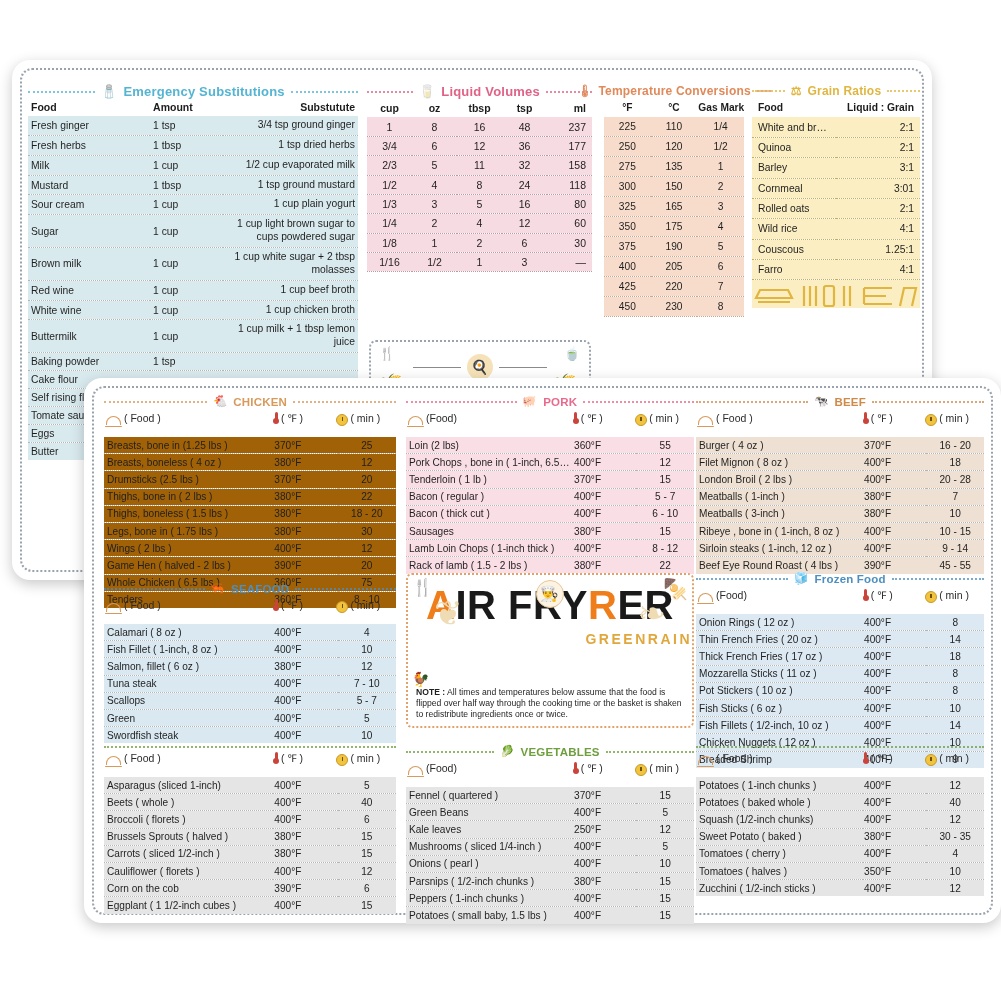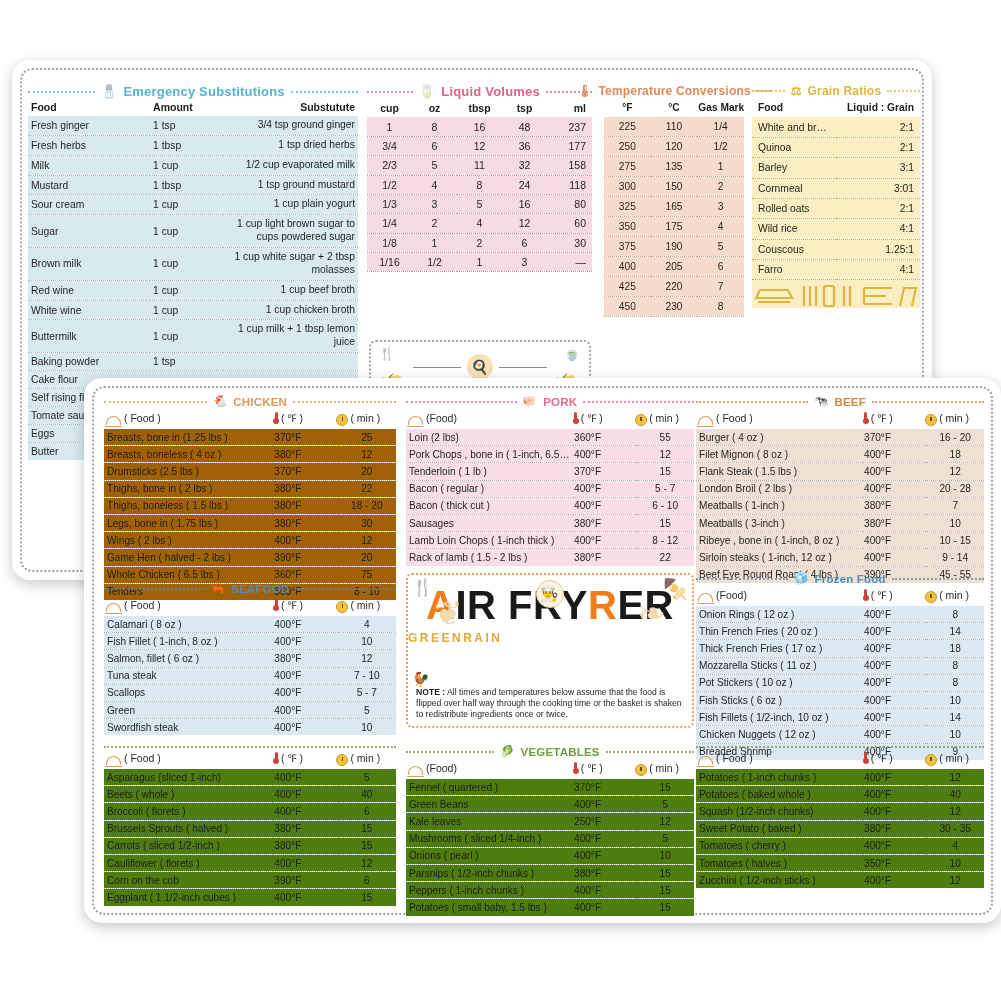--- a/index.html
+++ b/index.html
@@ -127,21 +127,21 @@
   #b-veg3    { left: 612px; top: 368px; width: 288px; }
   #b-logo    { left: 322px; top: 195px; width: 288px; height: 155px; }
 
   .t-chicken { color: #d79a5b; font-size: 11.5px; }
   .t-pork    { color: #e8698c; font-size: 11.5px; }
   .t-beef    { color: #cf8a4a; font-size: 11.5px; }
   .t-seafood { color: #4c8fc0; font-size: 11.5px; }
   .t-frozen  { color: #4c8fc0; font-size: 11.5px; }
   .t-veg     { color: #6f9e3e; font-size: 11.5px; }
 
-  .hdr-row { display: flex; align-items: center; font-size: 10.5px; color: #2a2a2a; padding: 3px 2px 4px 2px; }
+  .hdr-row { display: flex; align-items: center; font-size: 10.5px; color: #2a2a2a; padding: 3px 2px 12px 2px; }
   .hdr-food { flex: 0 0 58%; display: flex; align-items: center; gap: 3px; }
   .hdr-temp { flex: 0 0 22%; display: flex; align-items: center; gap: 2px; justify-content: flex-start; }
   .hdr-min  { flex: 0 0 20%; display: flex; align-items: center; gap: 2px; justify-content: flex-start; }
 
   .dome { display:inline-block; width: 15px; height: 9px; border: 1.4px solid #d79a5b;
           border-bottom: none; border-radius: 9px 9px 0 0; position: relative; top: 2px; }
   .dome::after { content:""; position: absolute; left: -2px; right: -2px; bottom: -2.4px; height: 1.4px; background:#d79a5b; border-radius:1px;}
   .thermo { display:inline-block; position: relative; width: 6px; height: 12px; }
   .thermo::before { content:""; position:absolute; left:1.6px; top:0; width:3px; height:8px; background:#c9443a; border-radius:2px 2px 0 0;}
   .thermo::after  { content:""; position:absolute; left:0; bottom:0; width:6px; height:6px; background:#c9443a; border-radius:50%;}
@@ -152,35 +152,35 @@
   table.grid col.g1 { width: 58%; } table.grid col.g2 { width: 22%; } table.grid col.g3 { width: 20%; }
   table.grid td { font-size: 10.1px; padding: 2.6px 3px; }
   table.grid td:nth-child(2) { text-align: left; padding-left: 1px; }
   table.grid td:nth-child(3) { text-align: center; }
 
   .rows-chicken tbody tr { background: #a16207; }
   .rows-pork    tbody tr { background: #fadee6; }
   .rows-beef    tbody tr { background: #eee0d2; border-radius: 6px; }
   .rows-seafood tbody tr { background: #d9e8f1; border-radius: 8px; }
   .rows-frozen  tbody tr { background: #dde9f2; }
-  .rows-veg     tbody tr { background: #4d7c0f; }
+  .rows-veg     tbody tr { background: #e5e5e5; }
 
   .rows-chicken tbody td { border-bottom: 1px dotted rgba(180,140,110,.75); }
   .rows-pork    tbody td { border-bottom: 1px dotted rgba(200,140,160,.75); }
   .rows-beef    tbody td { border-bottom: 1px dotted rgba(170,145,120,.75); }
   .rows-seafood tbody td { border-bottom: 1px dotted rgba(130,165,190,.75); }
   .rows-frozen  tbody td { border-bottom: 1px dotted rgba(130,165,190,.75); }
   .rows-veg     tbody td { border-bottom: 1px dotted rgba(150,175,125,.75); }
 
   
   #b-logo { border: 2px dotted #e0a26a; border-radius: 6px; background: #fff; overflow: hidden; }
   #logo-title { text-align: center; font-size: 40px; font-weight: bold; letter-spacing: .5px;
                 color: #1a1a1a; margin-top: 10px; line-height: 1; }
   #logo-title .o { color: #ef7d1a; }
-  #logo-sub { text-align: left; color: #e0a73c; font-size: 12px; letter-spacing: 2.5px; margin-top: 6px; font-weight: bold; }
+  #logo-sub { text-align: right; color: #e0a73c; font-size: 14px; letter-spacing: 2.5px; margin-top: 6px; font-weight: bold; }
   #logo-note { position:absolute; left: 8px; right: 8px; bottom: 6px; font-size: 8.6px; line-height: 1.28; color: #1f1f1f; }
   #logo-note b { font-weight: bold; }
   .chefbadge { position:absolute; left: 50%; transform: translateX(-50%); top: 5px;
                width: 28px; height: 28px; border-radius: 50%; background: #fdf3e2; border: 1.5px solid #e5c79a;
                display:flex; align-items:center; justify-content:center; font-size: 15px; }
   .laurel { position: absolute; top: 18px; color: #f0dcb4; font-size: 34px; }
   .utensil { position: absolute; color: #bbb; font-size: 17px; }
   .skewer { position: absolute; right: 4px; top: 2px; font-size: 20px; }
 </style>
 </head>
@@ -714,25 +714,20 @@
               <td>Burger ( 4 oz )</td>
               <td>370°F</td>
               <td>16 - 20</td>
             </tr>
             <tr>
               <td>Filet Mignon ( 8 oz )</td>
               <td>400°F</td>
               <td>18</td>
             </tr>
             <tr>
-              <td>Flank Steak ( 1.5 lbs )</td>
-              <td>400°F</td>
-              <td>12</td>
-            </tr>
-            <tr>
               <td>London Broil ( 2 lbs )</td>
               <td>400°F</td>
               <td>20 - 28</td>
             </tr>
             <tr>
               <td>Meatballs ( 1-inch )</td>
               <td>380°F</td>
               <td>7</td>
             </tr>
             <tr>

